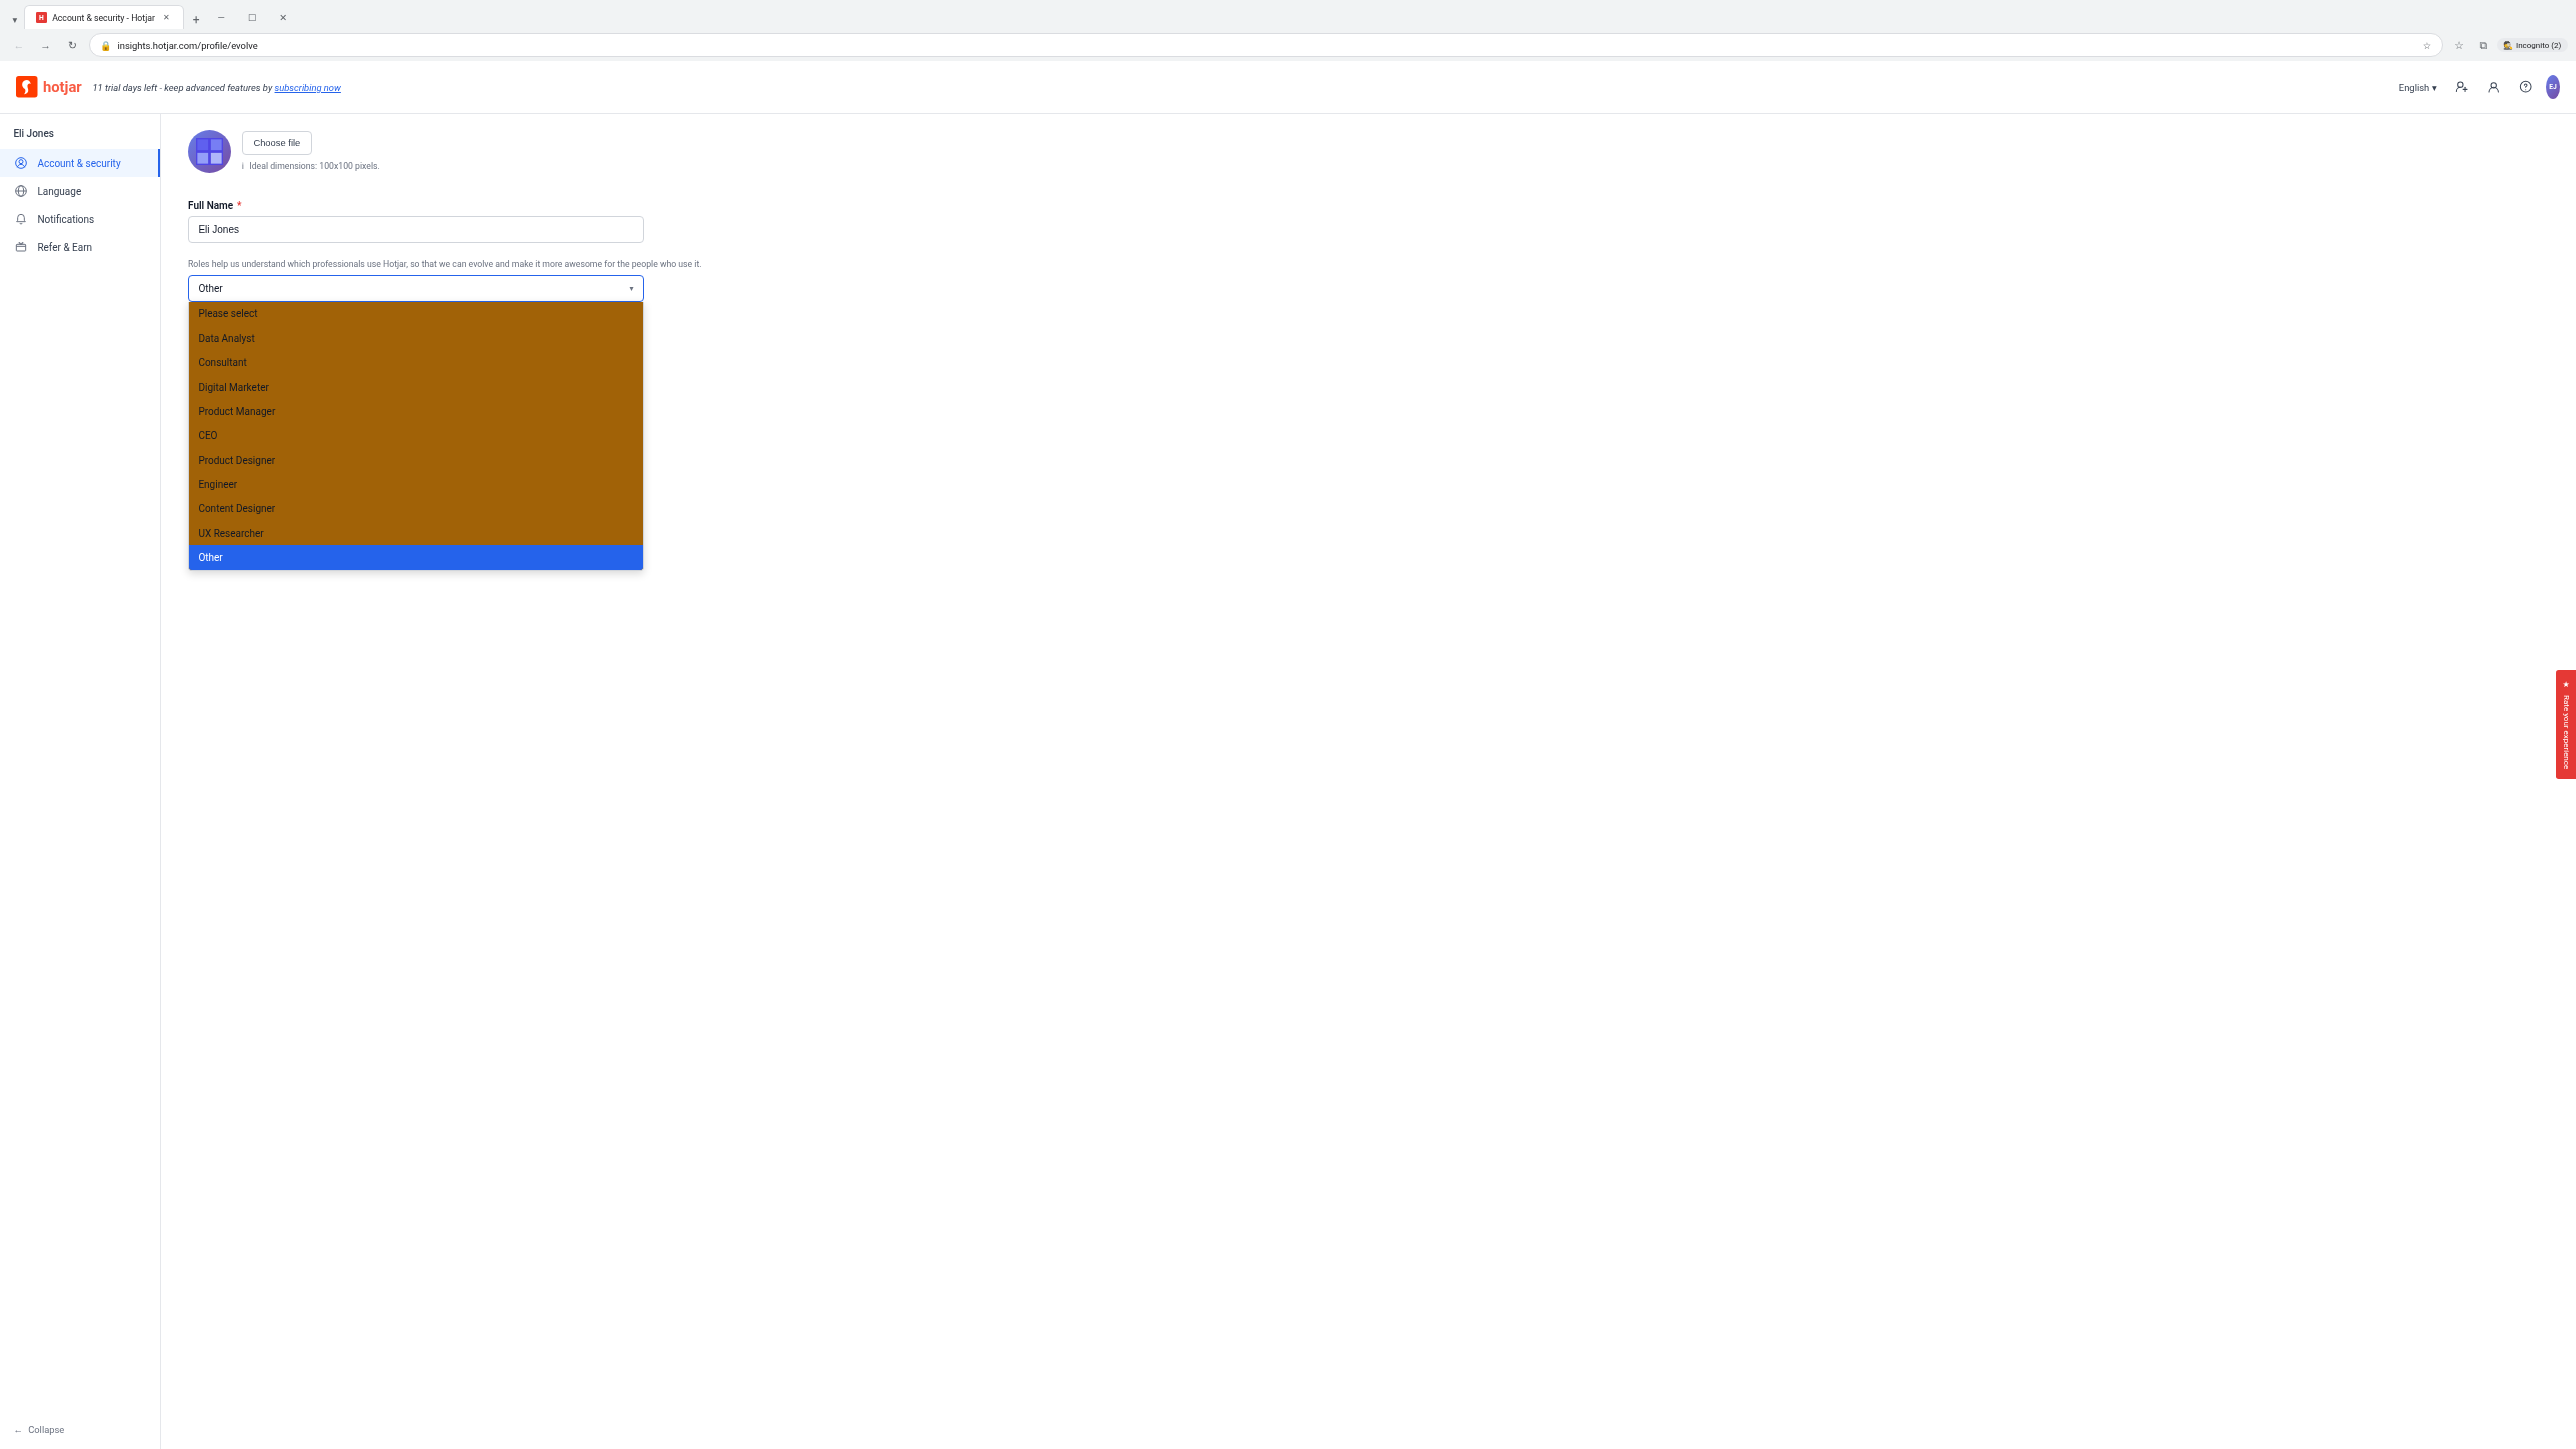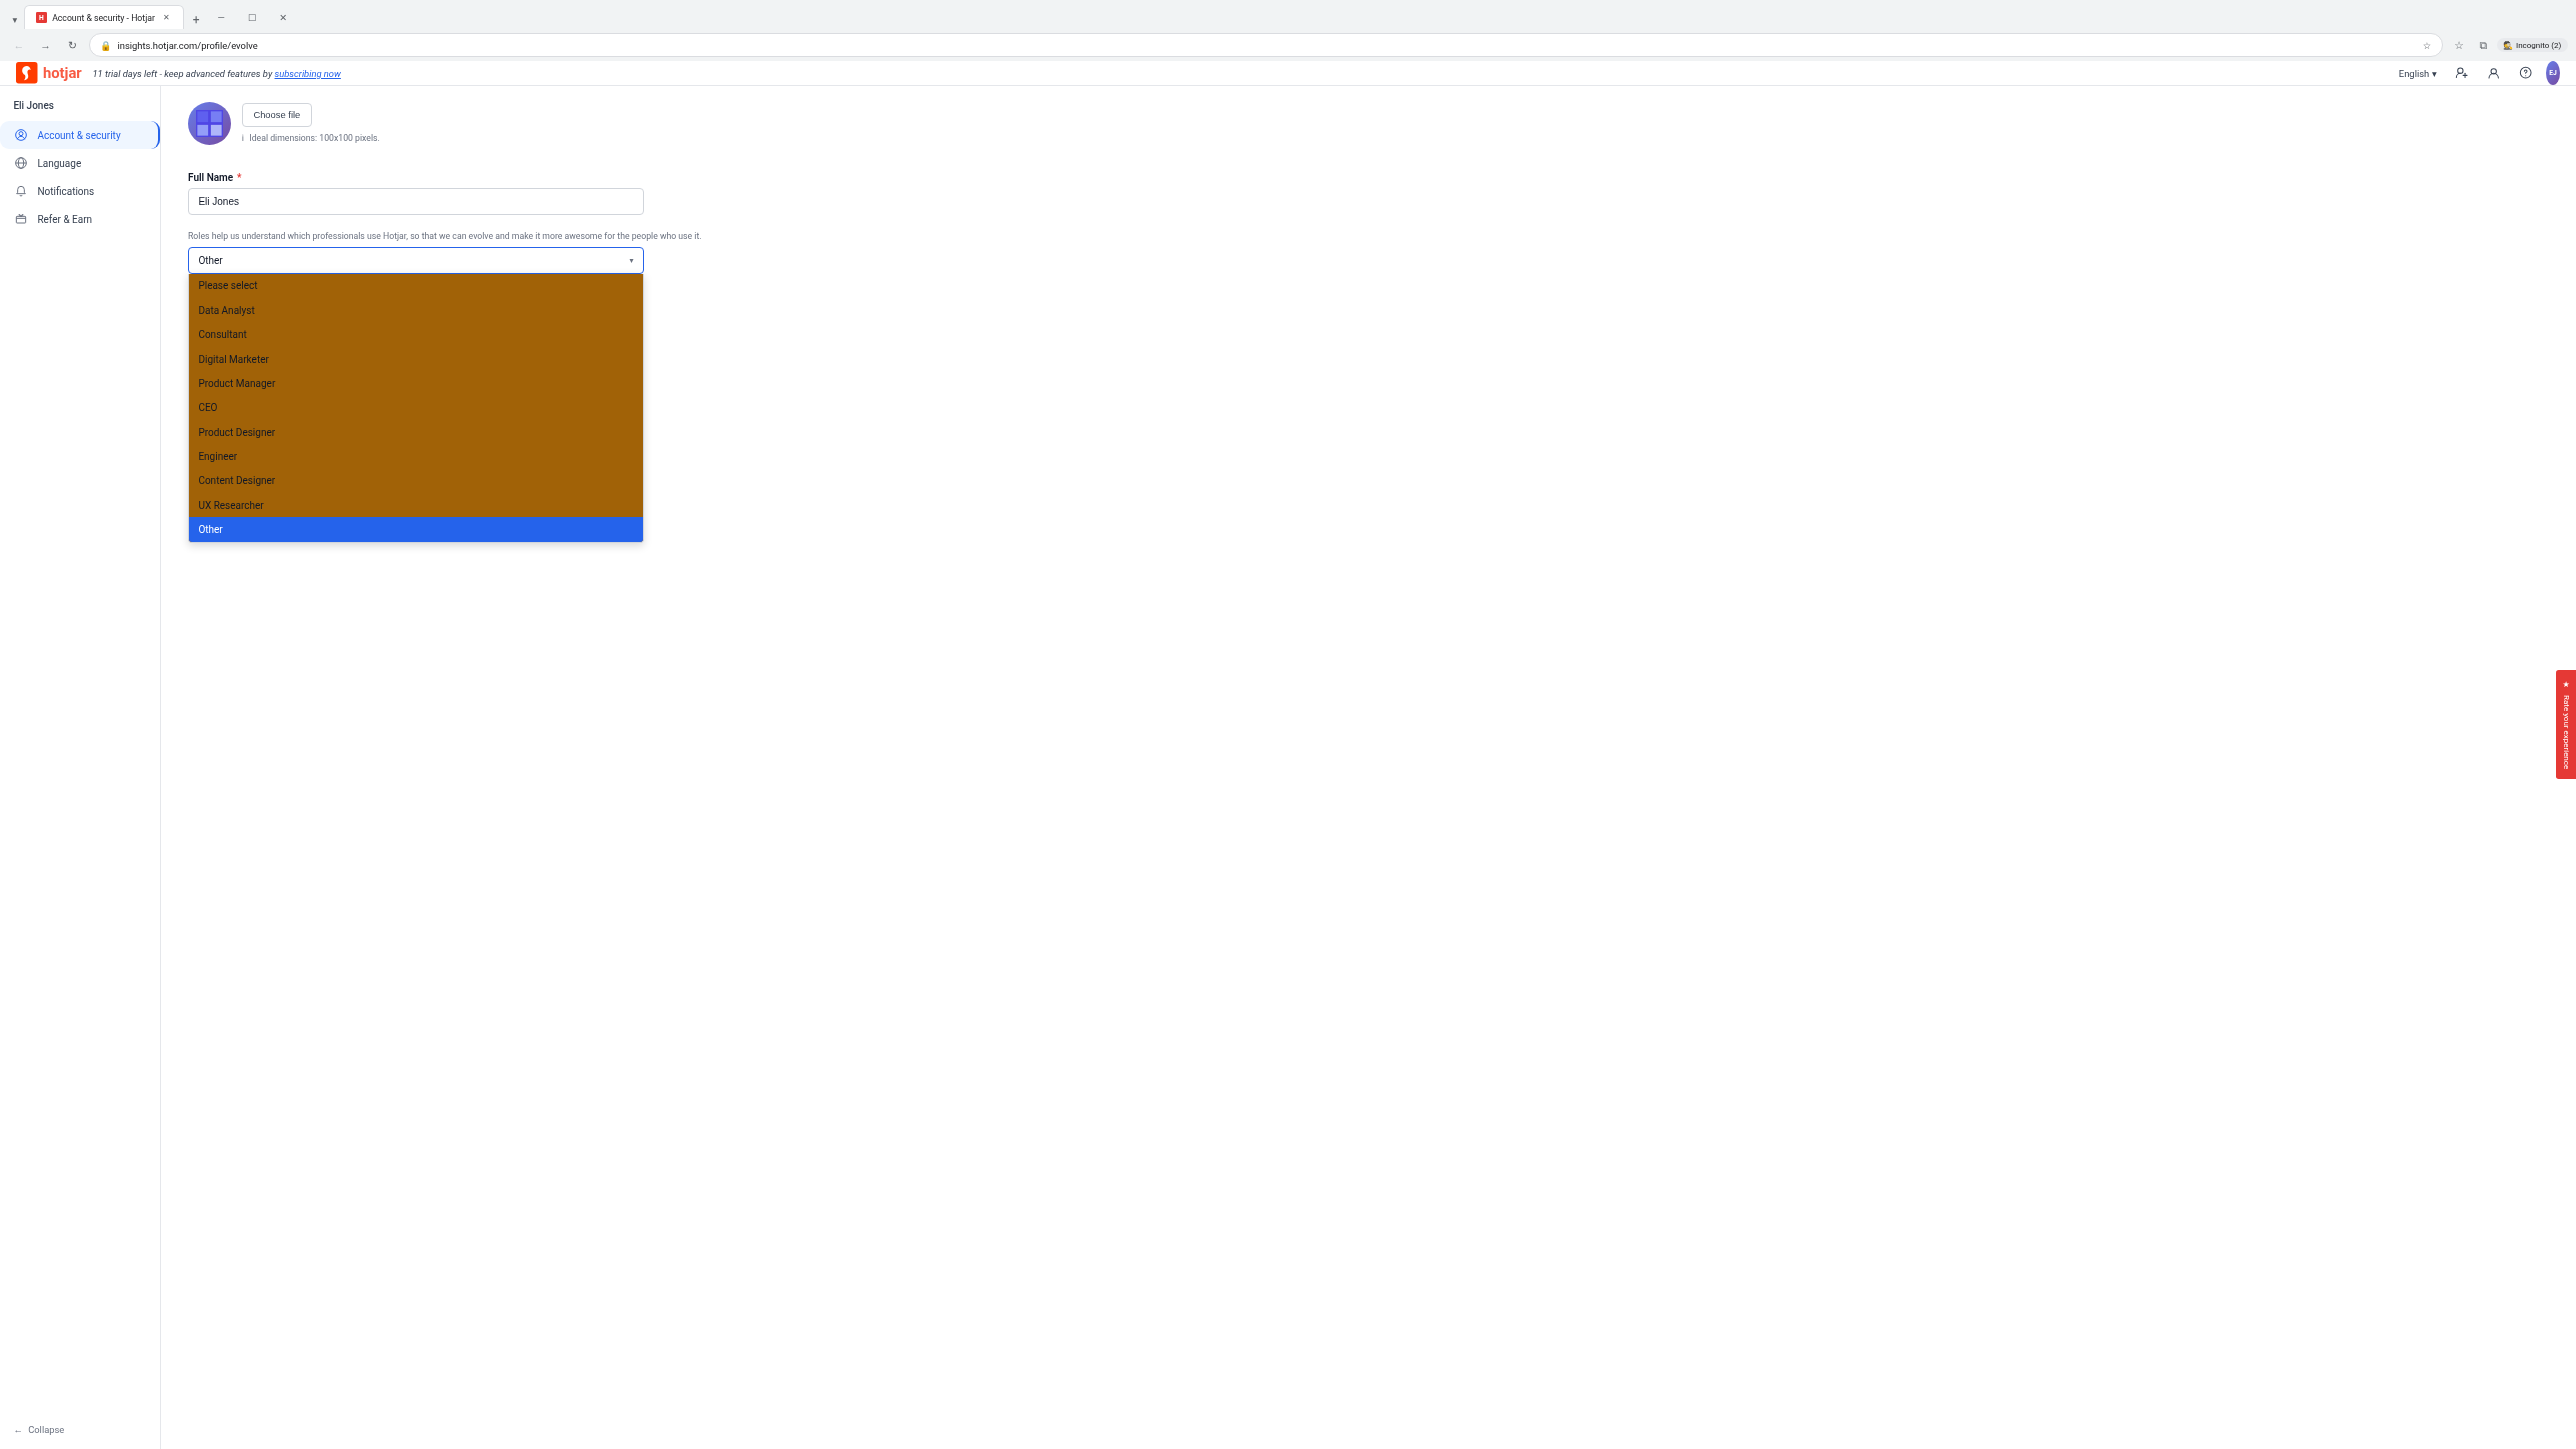--- a/index.html
+++ b/index.html
@@ -156,21 +156,21 @@
       display: flex;
       flex-direction: column;
       height: calc(100vh - 59px);
       background: #fff;
     }
 
     
     .top-banner {
       display: flex;
       align-items: center;
-      padding: 0 16px;
+      padding: 14px 16px;
       border-bottom: 0.7px solid #e5e7eb;
       gap: 10.7px;
     }
     .hotjar-logo {
       display: flex;
       align-items: center;
       gap: 5.4px;
       color: #f85c44;
       font-weight: 700;
       font-size: 14.8px;
@@ -264,21 +264,20 @@
       font-size: 10px;
       color: #374151;
       cursor: pointer;
       border-radius: 0;
       transition: background 0.1s;
     }
     .sidebar-item.active {
       background: #eff6ff;
       color: #2563eb;
       border-right: 2px solid #2563eb;
-      border-radius: 9px;
     }
     .sidebar-item.active .sidebar-icon { color: #2563eb; }
     .sidebar-icon {
       font-size: 12px;
       color: #6b7280;
       width: 16px;
       display: flex;
       align-items: center;
       justify-content: center;
     }

